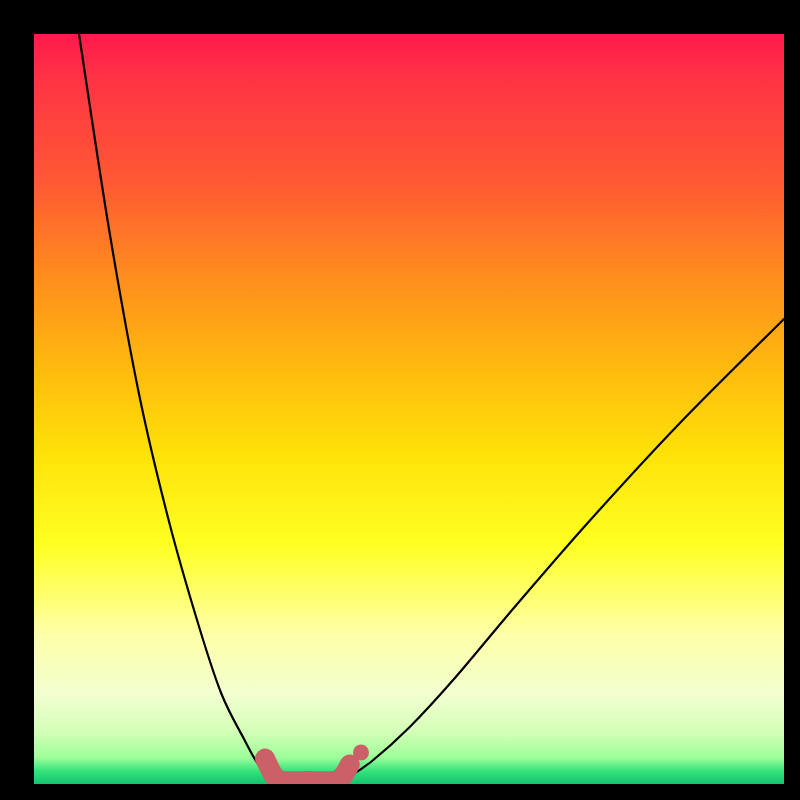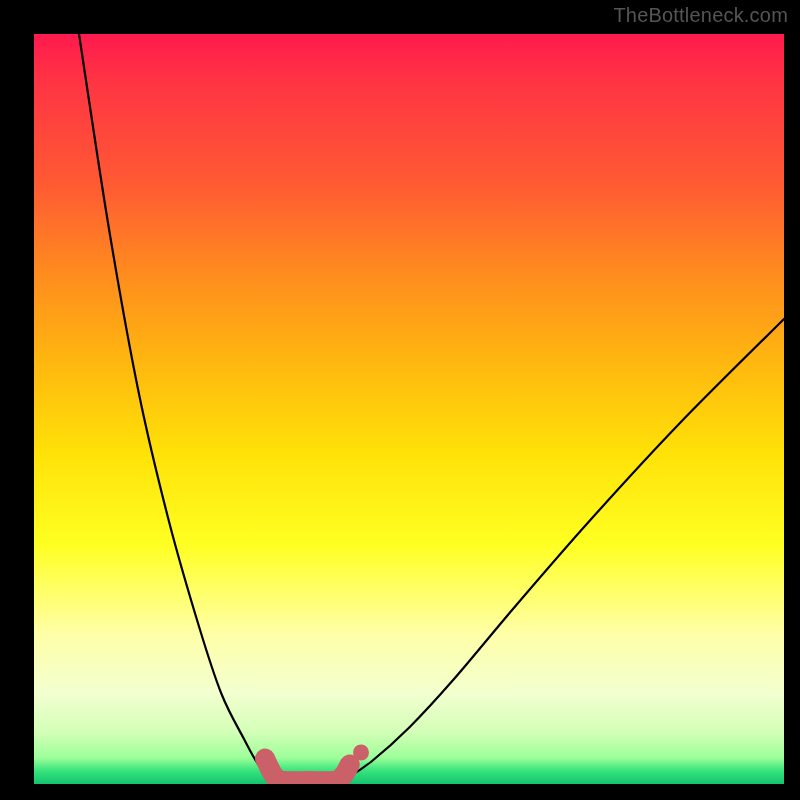--- a/index.html
+++ b/index.html
@@ -60,21 +60,20 @@
     font-weight: 500;
     letter-spacing: 0.2px;
     user-select: none;
   }
 </style>
 </head>
 <body>
 
 <div class="frame">
 
-  <div class="watermark">TheBottleneck.com</div>
 
   <div class="plot-area">
 
     <svg class="curves" viewBox="0 0 750 750" preserveAspectRatio="none">
 
       <path d="M 45 0 C 50 32.5, 65 135, 75 195 C 85 255, 95.00000000000001 311.25, 105.00000000000001 360 C 115.00000000000001 408.75, 125 448.75, 135 487.5 C 145 526.25, 156.25 563.75, 165 592.5 C 173.75 621.25, 180 641.25, 187.5 660 C 195 678.75, 203.75000000000003 693.125, 210.00000000000003 705 C 216.25000000000003 716.875, 220 725, 225 731.25 C 230 737.5, 235.875 739.75, 240 742.5 C 244.125 745.25, 248.12499999999997 746.875, 249.74999999999997 747.75" fill="none" stroke="#000" stroke-width="2.2" stroke-linecap="round" stroke-linejoin="round" id="path-left"></path>
 
       <path d="M 300 747.75 C 302.5 746.875, 308.75 745.875, 315 742.5 C 321.25 739.125, 327.5 735.625, 337.5 727.5 C 347.5 719.375, 361.25 707.5, 375 693.75 C 388.75 680, 402.50000000000006 665, 420.00000000000006 645 C 437.50000000000006 625, 457.5 600, 480 573.75 C 502.5 547.5, 527.5 518.125, 555 487.5 C 582.5 456.875, 612.5 423.75, 645 390 C 677.5 356.25, 732.5 302.5, 750 285" fill="none" stroke="#000" stroke-width="2.2" stroke-linecap="round" stroke-linejoin="round" id="path-right"></path>
 
       <path d="M 231 724.5 C 232.5 727.375, 236.875 738.0000000000001, 240 741.7500000000001 C 243.125 745.5000000000001, 243.99999999999997 746.125, 249.74999999999997 747 C 255.49999999999997 747.875, 266.125 747, 274.5 747 C 282.875 747, 294.25 747.875, 300 747 C 305.75 746.125, 306.375 744.5000000000001, 309 741.7500000000001 C 311.625 739.0000000000001, 314.62500000000006 732.3750000000001, 315.75000000000006 730.5000000000001" fill="none" stroke="#cc6068" stroke-width="20" stroke-linecap="round" stroke-linejoin="round" id="path-ribbon"></path>

